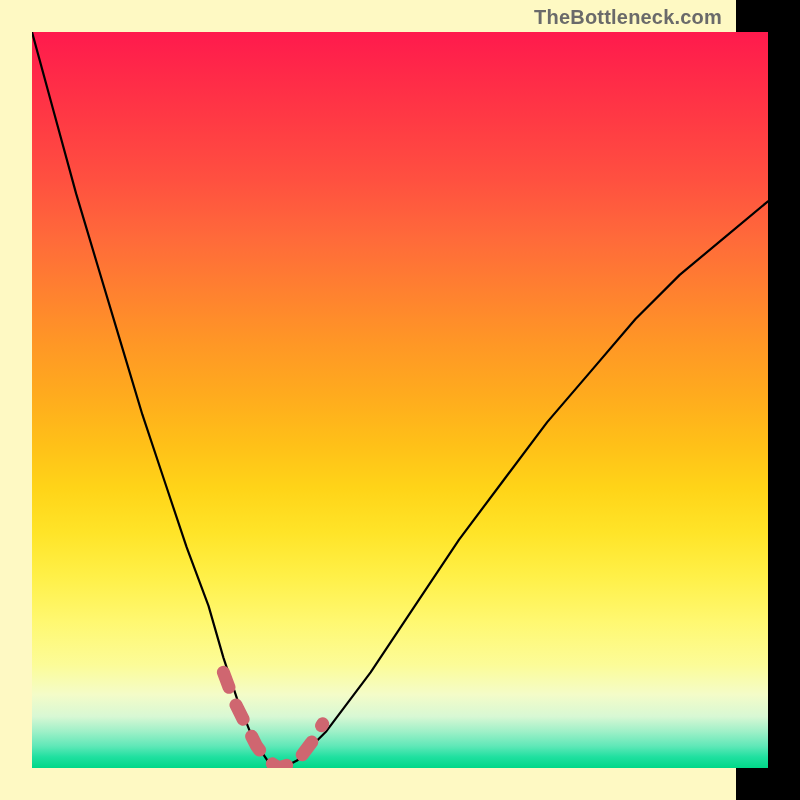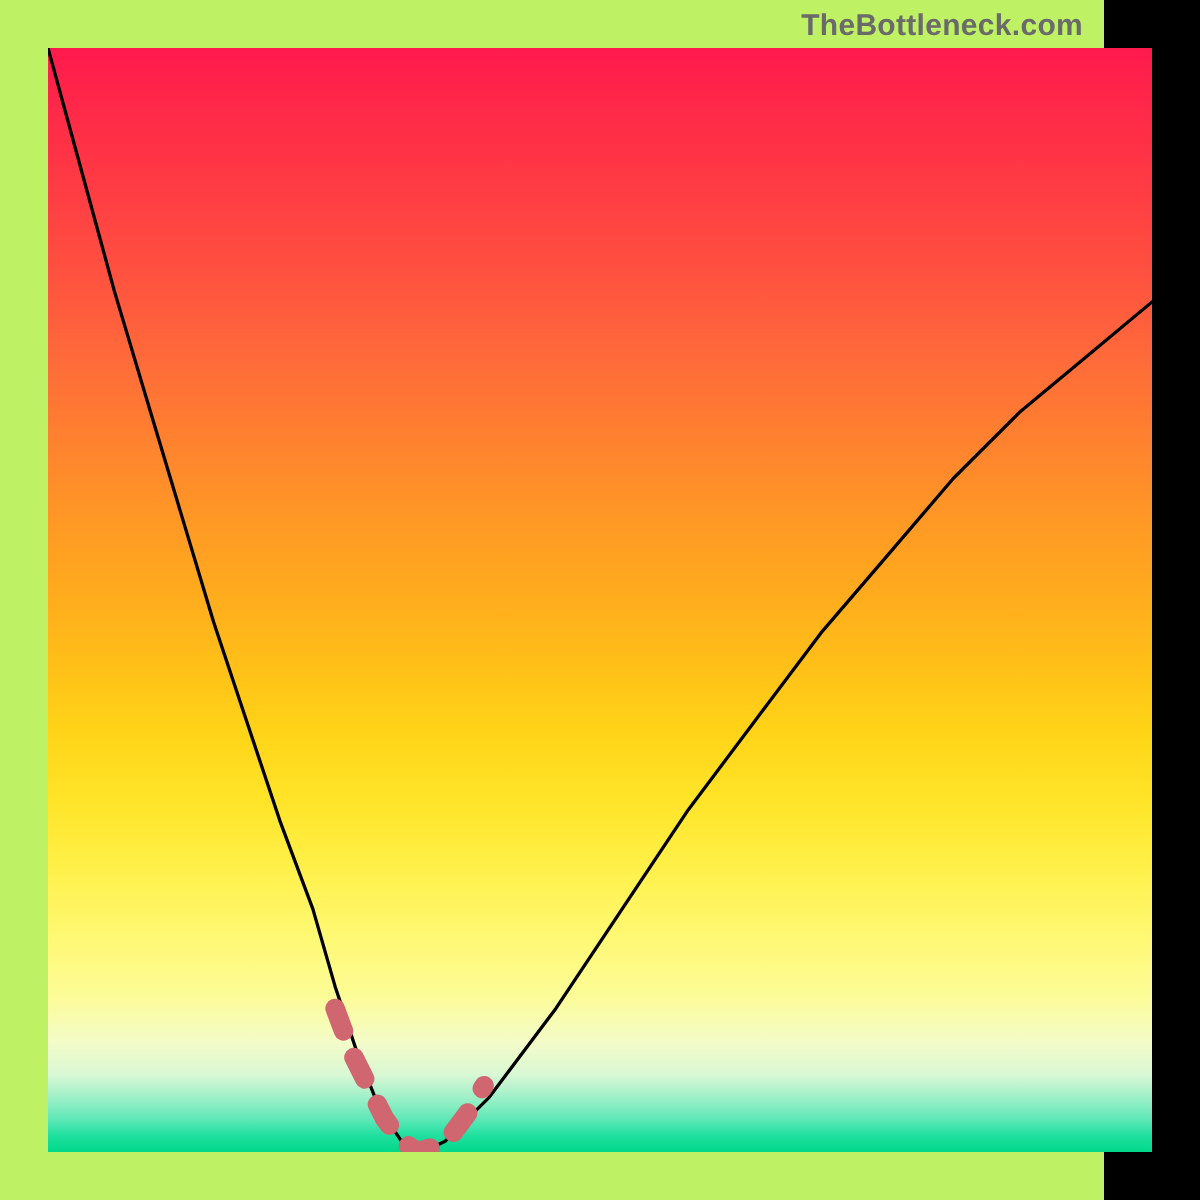--- a/index.html
+++ b/index.html
@@ -9,21 +9,21 @@
     height: 800px;
     background: #000;
     overflow: hidden;
   }
   .frame {
     position: absolute;
     top: 0;
     left: 0;
     width: 736px;
     height: 800px;
-    background: #bef264;
+    background: #fef9c3;
   }
   .plot-area {
     position: absolute;
     top: 32px;
     left: 32px;
     width: 736px;
     height: 736px;
     overflow: hidden;
   }
   .gradient {

